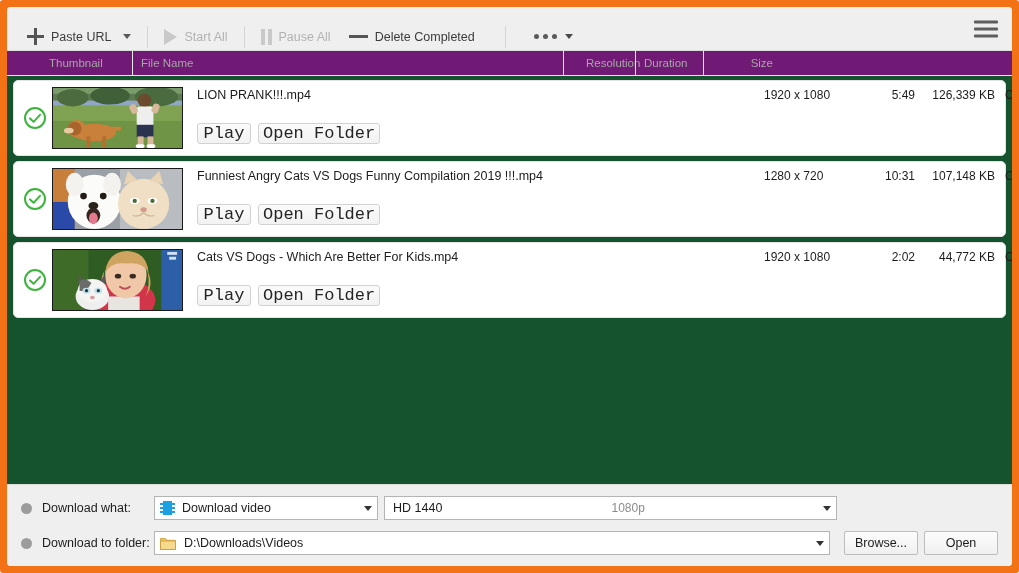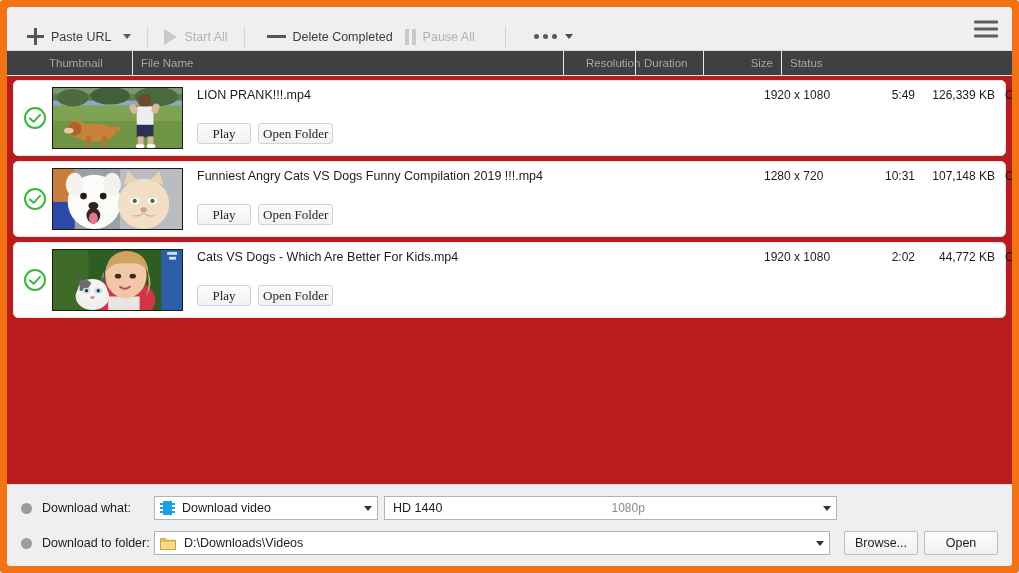--- a/index.html
+++ b/index.html
@@ -99,42 +99,42 @@
     width: 24px; height: 17px;
     display: flex; flex-direction: column; justify-content: space-between;
     cursor: pointer;
   }
   .hamburger span { display: block; height: 3px; background: #5e5e5e; border-radius: 1px; }
 
   
   .col-head {
     height: 25px;
     min-height: 25px;
-    background: #404040;
+    background: #701a75;
     border-bottom: 1px solid #e6e6e6;
     display: flex;
     align-items: center;
     font-size: 11.5px;
     color: #a6a6a6;
     position: relative;
   }
   .col-head .ch {
     position: relative;
     height: 100%;
     display: flex; align-items: center;
     padding-left: 8px;
     border-left: 1px solid #e8e8e8;
   }
   .col-head .ch.first { border-left: none; padding-left: 42px; }
   .col-head .ch.right { justify-content: flex-end; padding-right: 8px; padding-left: 0; }
 
   
   .list-area {
     flex: 1;
-    background: #b91c1c;
+    background: #14532d;
     padding: 4px 6px 0 6px;
     overflow: hidden;
   }
   .row {
     position: relative;
     height: 76px;
     background: #ffffff;
     border: 1px solid #e4e4e4;
     border-radius: 5px;
     margin-bottom: 5px;
@@ -178,26 +178,26 @@
     position: absolute;
     left: 14px; top: 42px;
     display: flex; gap: 7px;
   }
   .btn {
     height: 21px;
     min-width: 54px;
     background: linear-gradient(#fbfbfb, #f2f2f2);
     border: 1px solid #d2d2d2;
     border-radius: 3px;
-    font-size: 13px;
+    font-size: 17px;
     color: #242424;
     display: flex; align-items: center; justify-content: center;
     padding: 0 4px;
     cursor: pointer;
-    font-family: Liberation Serif, serif;
+    font-family: Liberation Mono, monospace;
   }
   .meta {
     position: absolute;
     top: 7px;
     font-size: 12px;
     color: #1c1c1c;
     white-space: nowrap;
   }
   .m-res   { left: 581px; }
   .m-dur   { left: 690px; text-align: right; width: 42px; }
@@ -310,31 +310,31 @@
 
       <div class="tb-sep"></div>
 
       <div class="tb-item disabled">
         <span class="play-icon"></span>
         <span class="tb-label">Start All</span>
       </div>
 
       <div class="tb-sep"></div>
 
-      <div class="tb-item" style="margin-left:6px;">
-        <span class="dash-icon"></span>
-        <span class="tb-label">Delete Completed</span>
-      </div>
-
       <div class="tb-item disabled">
         <span class="pause-icon">
             <span></span>
             <span></span>
           </span>
         <span class="tb-label">Pause All</span>
+      </div>
+
+      <div class="tb-item" style="margin-left:6px;">
+        <span class="dash-icon"></span>
+        <span class="tb-label">Delete Completed</span>
       </div>
 
       <div class="tb-sep" style="margin-left:24px;"></div>
 
       <div class="tb-item" style="margin-left:12px;">
         <span class="dots-icon">
             <span></span>
             <span></span>
             <span></span>
           </span>
@@ -347,21 +347,20 @@
           <span></span>
       </div>
     </div>
 
     <div class="col-head">
       <div class="ch first" style="width:125px;">Thumbnail</div>
       <div class="ch" style="width:431px;">File Name</div>
       <div class="ch" style="width:72px;padding-left:22px;">Resolution</div>
       <div class="ch" style="width:68px;">Duration</div>
       <div class="ch right" style="width:78px;">Size</div>
-      <div class="ch" style="width:100px;">Status</div>
     </div>
 
     <div class="list-area">
 
       <div class="row">
         <div class="check-cell">
           <svg class="check-icon" viewBox="0 0 24 24">
             <circle cx="12" cy="12" r="10" fill="none" stroke="#3cb53c" stroke-width="2"></circle>
             <path d="M7 12.4 L10.6 15.8 L17 8.8" fill="none" stroke="#3cb53c" stroke-width="2" stroke-linecap="round" stroke-linejoin="round"></path>
           </svg>

